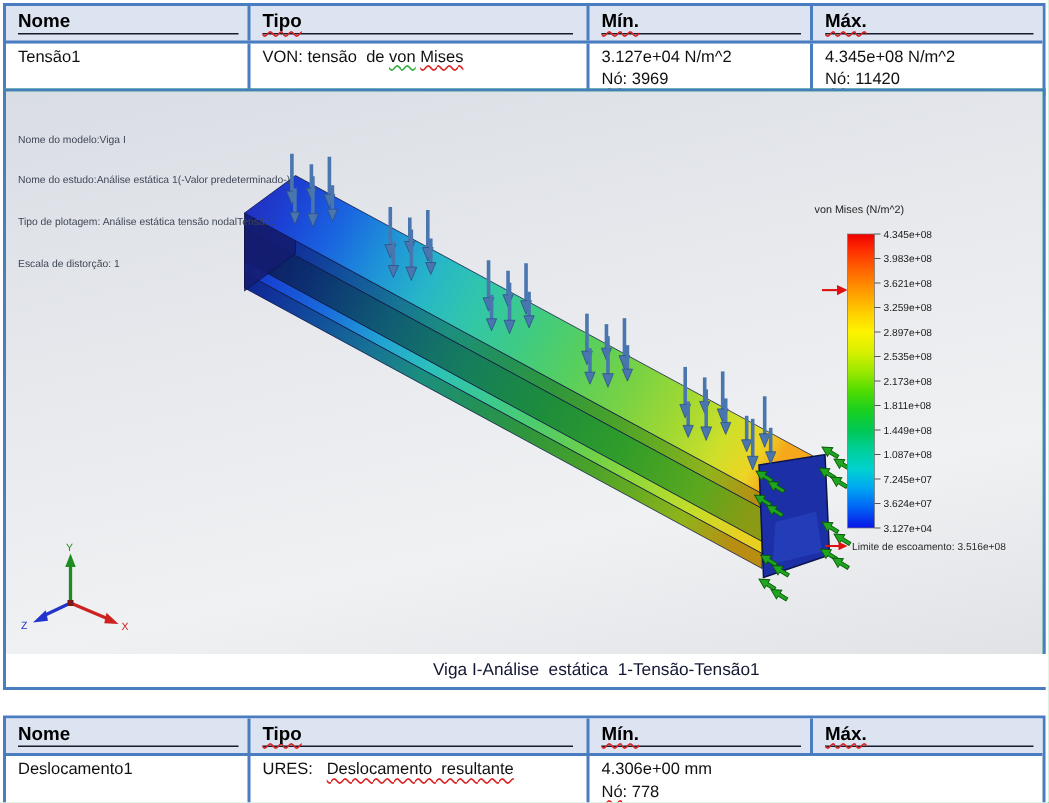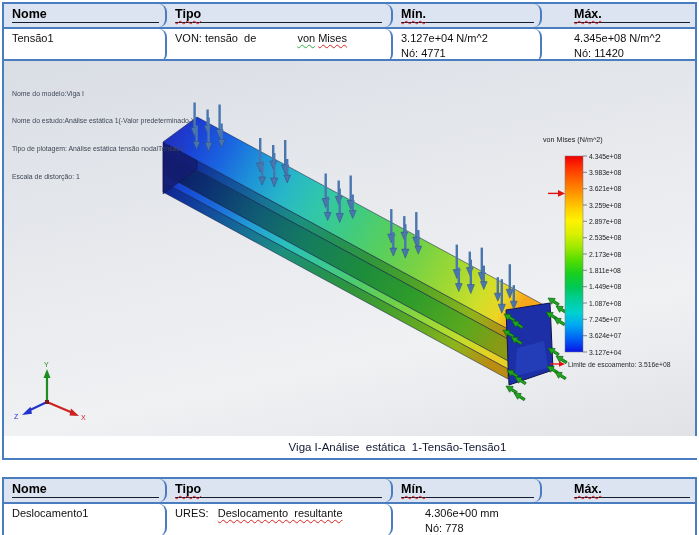--- a/index.html
+++ b/index.html
@@ -2,30 +2,30 @@
 <html><head>
 <meta charset="utf-8">
 <style>
   html,body{margin:0;padding:0;background:#ffffff;}
   #page{position:relative;width:699px;height:535px;background:#ffffff;
         font-family:"Liberation Sans","DejaVu Sans",sans-serif;overflow:hidden;}
 
   
   .rtable{position:absolute;left:2px;width:691px;border:2px solid #4a7cc0;background:#fff;}
   .trow{display:grid;grid-template-columns:163px 226px 149px 153px;}
-  .trow .cell{border-right:2px solid #4a7cc0;padding:2px 0 2px 8px;overflow:hidden;border-radius:8px;}
-  .trow .cell:last-child{border-right:none;margin-left:24px;}
+  .trow .cell{border-right:2px solid #4a7cc0;padding:2px 0 2px 8px;overflow:hidden;}
+  .trow .cell:last-child{border-right:none;}
   .hrow{background:#dce4f1;border-bottom:2px solid #4a7cc0;}
   .hrow .cell{height:19px;}
   .hrow .hline{display:block;width:96%;border-bottom:1.6px solid #141c2e;padding-bottom:0px;
                font-size:12.5px;font-weight:bold;color:#000;line-height:16px;}
   .drow .cell{font-size:11px;color:#101010;line-height:15px;white-space:pre-wrap;}
   .drow-tall .cell{height:29px;}
   .sq-red{text-decoration:underline wavy #dd2222 1px;text-underline-offset:2px;text-decoration-skip-ink:none;}
-  .sq-green{text-decoration:underline wavy #2fae3f 1px;text-underline-offset:2px;text-decoration-skip-ink:none;margin-left:38px;}
+  .sq-green{text-decoration:underline wavy #2fae3f 1px;text-underline-offset:2px;text-decoration-skip-ink:none;}
 
   
   #viewport{position:absolute;left:2px;top:59px;width:691px;height:397px;border:2px solid #4a7cc0;background:#22c55e;}
   #vp-canvas{position:absolute;left:0;top:0;width:691px;height:375px;
              background:linear-gradient(168deg,#d9dde4 0%,#e7e9ed 40%,#f0f1f3 72%,#e0e2e6 100%);}
   .model-info{position:absolute;left:8px;top:9px;font-size:6.9px;line-height:9.3px;color:#3f4756;white-space:pre-wrap;}
   #vp-caption{position:absolute;left:0;bottom:0;width:100%;height:22px;background:#ffffff;
               display:flex;align-items:center;justify-content:center;
               font-size:11.5px;color:#121733;white-space:pre-wrap;padding-left:48px;}
   svg text{font-family:"Liberation Sans","DejaVu Sans",sans-serif;}
@@ -46,21 +46,21 @@
       <div class="cell">
           <span class="hline"><span class="sq-red">Mín.</span></span>
         </div>
       <div class="cell">
           <span class="hline"><span class="sq-red">Máx.</span></span>
         </div>
     </div>
     <div class="trow drow drow-tall">
       <div class="cell"><span>Tensão1</span></div>
       <div class="cell"><span>VON: tensão  de </span><span class="sq-green">von</span><span> </span><span class="sq-red">Mises</span></div>
-      <div class="cell"><span>3.127e+04 N/m^2</span><br><span class="sq-red">Nó:</span><span> 4771</span></div>
+      <div class="cell"><span>3.127e+04 N/m^2</span><br><span class="sq-red">Nó:</span><span> 3969</span></div>
       <div class="cell"><span>4.345e+08 N/m^2</span><br><span class="sq-red">Nó:</span><span> 11420</span></div>
     </div>
   </div>
 
   <div id="viewport">
     <div id="vp-canvas">
 
       <div class="model-info">
         <div>Nome do modelo:Viga I</div>
         <div>Nome do estudo:Análise estática 1(-Valor predeterminado-)</div>

